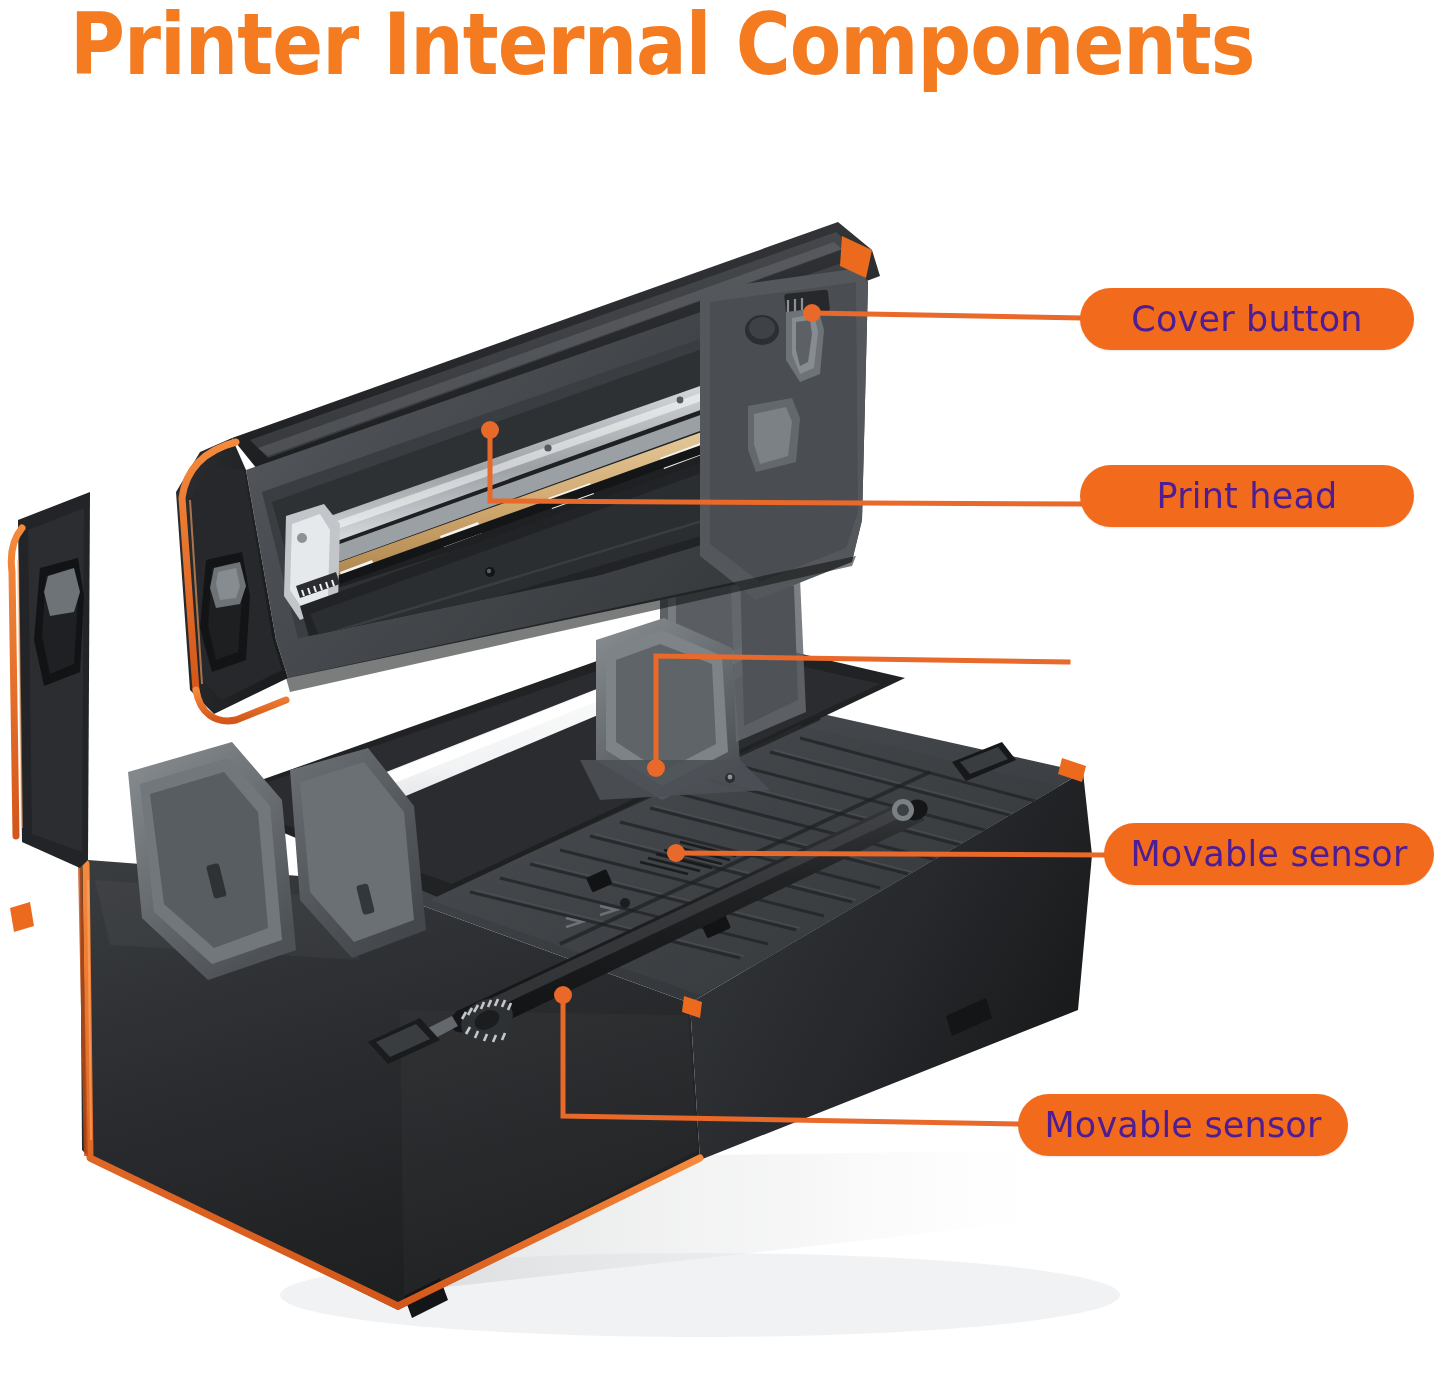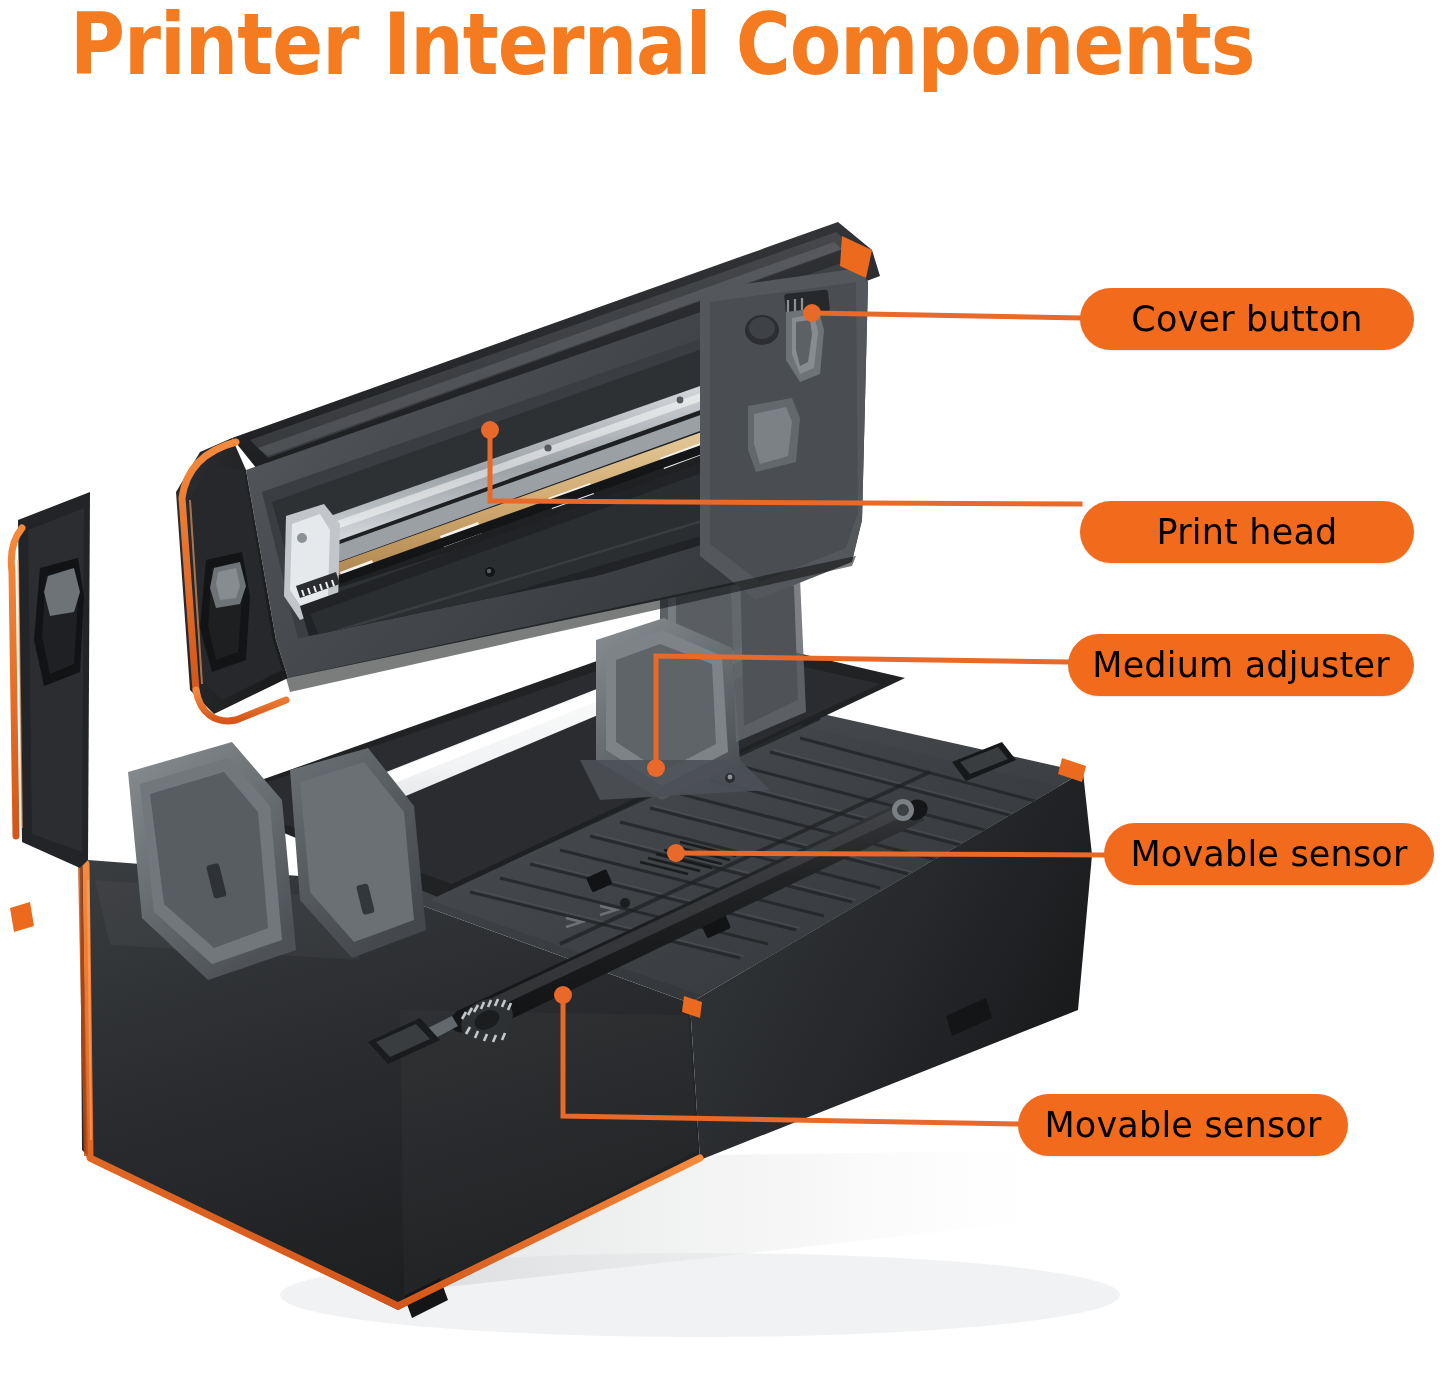--- a/index.html
+++ b/index.html
@@ -30,33 +30,33 @@
   
   #artwork { position: absolute; left: 0; top: 0; width: 1445px; height: 1394px; }
 
   
   .pill {
     position: absolute;
     display: flex;
     align-items: center;
     justify-content: center;
     background: #F26A1B;
-    color: #000000;
+    color: #4c1d95;
     border-radius: 999px;
     font-size: 35px;
     font-weight: 400;
     letter-spacing: 0.2px;
     height: 62px;
     padding: 0 26px;
     white-space: nowrap;
     box-shadow: 0 1px 2px rgba(0,0,0,0.10);
     font-family: "DejaVu Sans", "Liberation Sans", sans-serif;
   }
   .pill-cover  { left: 1080px; top: 288px; width: 334px; }
-  .pill-head   { left: 1080px; top: 501px; width: 334px; }
+  .pill-head   { left: 1080px; top: 465px; width: 334px; }
   .pill-medium { left: 1068px; top: 634px; width: 346px; }
   .pill-sens1  { left: 1104px; top: 823px; width: 330px; }
   .pill-sens2  { left: 1018px; top: 1094px; width: 330px; }
 </style>
 </head>
 <body>
 
 <div id="stage">
 
   <h1 id="page-title">Printer Internal Components</h1>
@@ -481,23 +481,20 @@
       </g>
     </g>
   </svg>
 
   <div class="pill pill-cover">
     <span>Cover button</span>
   </div>
   <div class="pill pill-head">
     <span>Print head</span>
   </div>
-  <div class="pill pill-medium">
-    <span>Medium adjuster</span>
-  </div>
   <div class="pill pill-sens1">
     <span>Movable sensor</span>
   </div>
   <div class="pill pill-sens2">
     <span>Movable sensor</span>
   </div>
 
 </div>
 
 </body></html>

